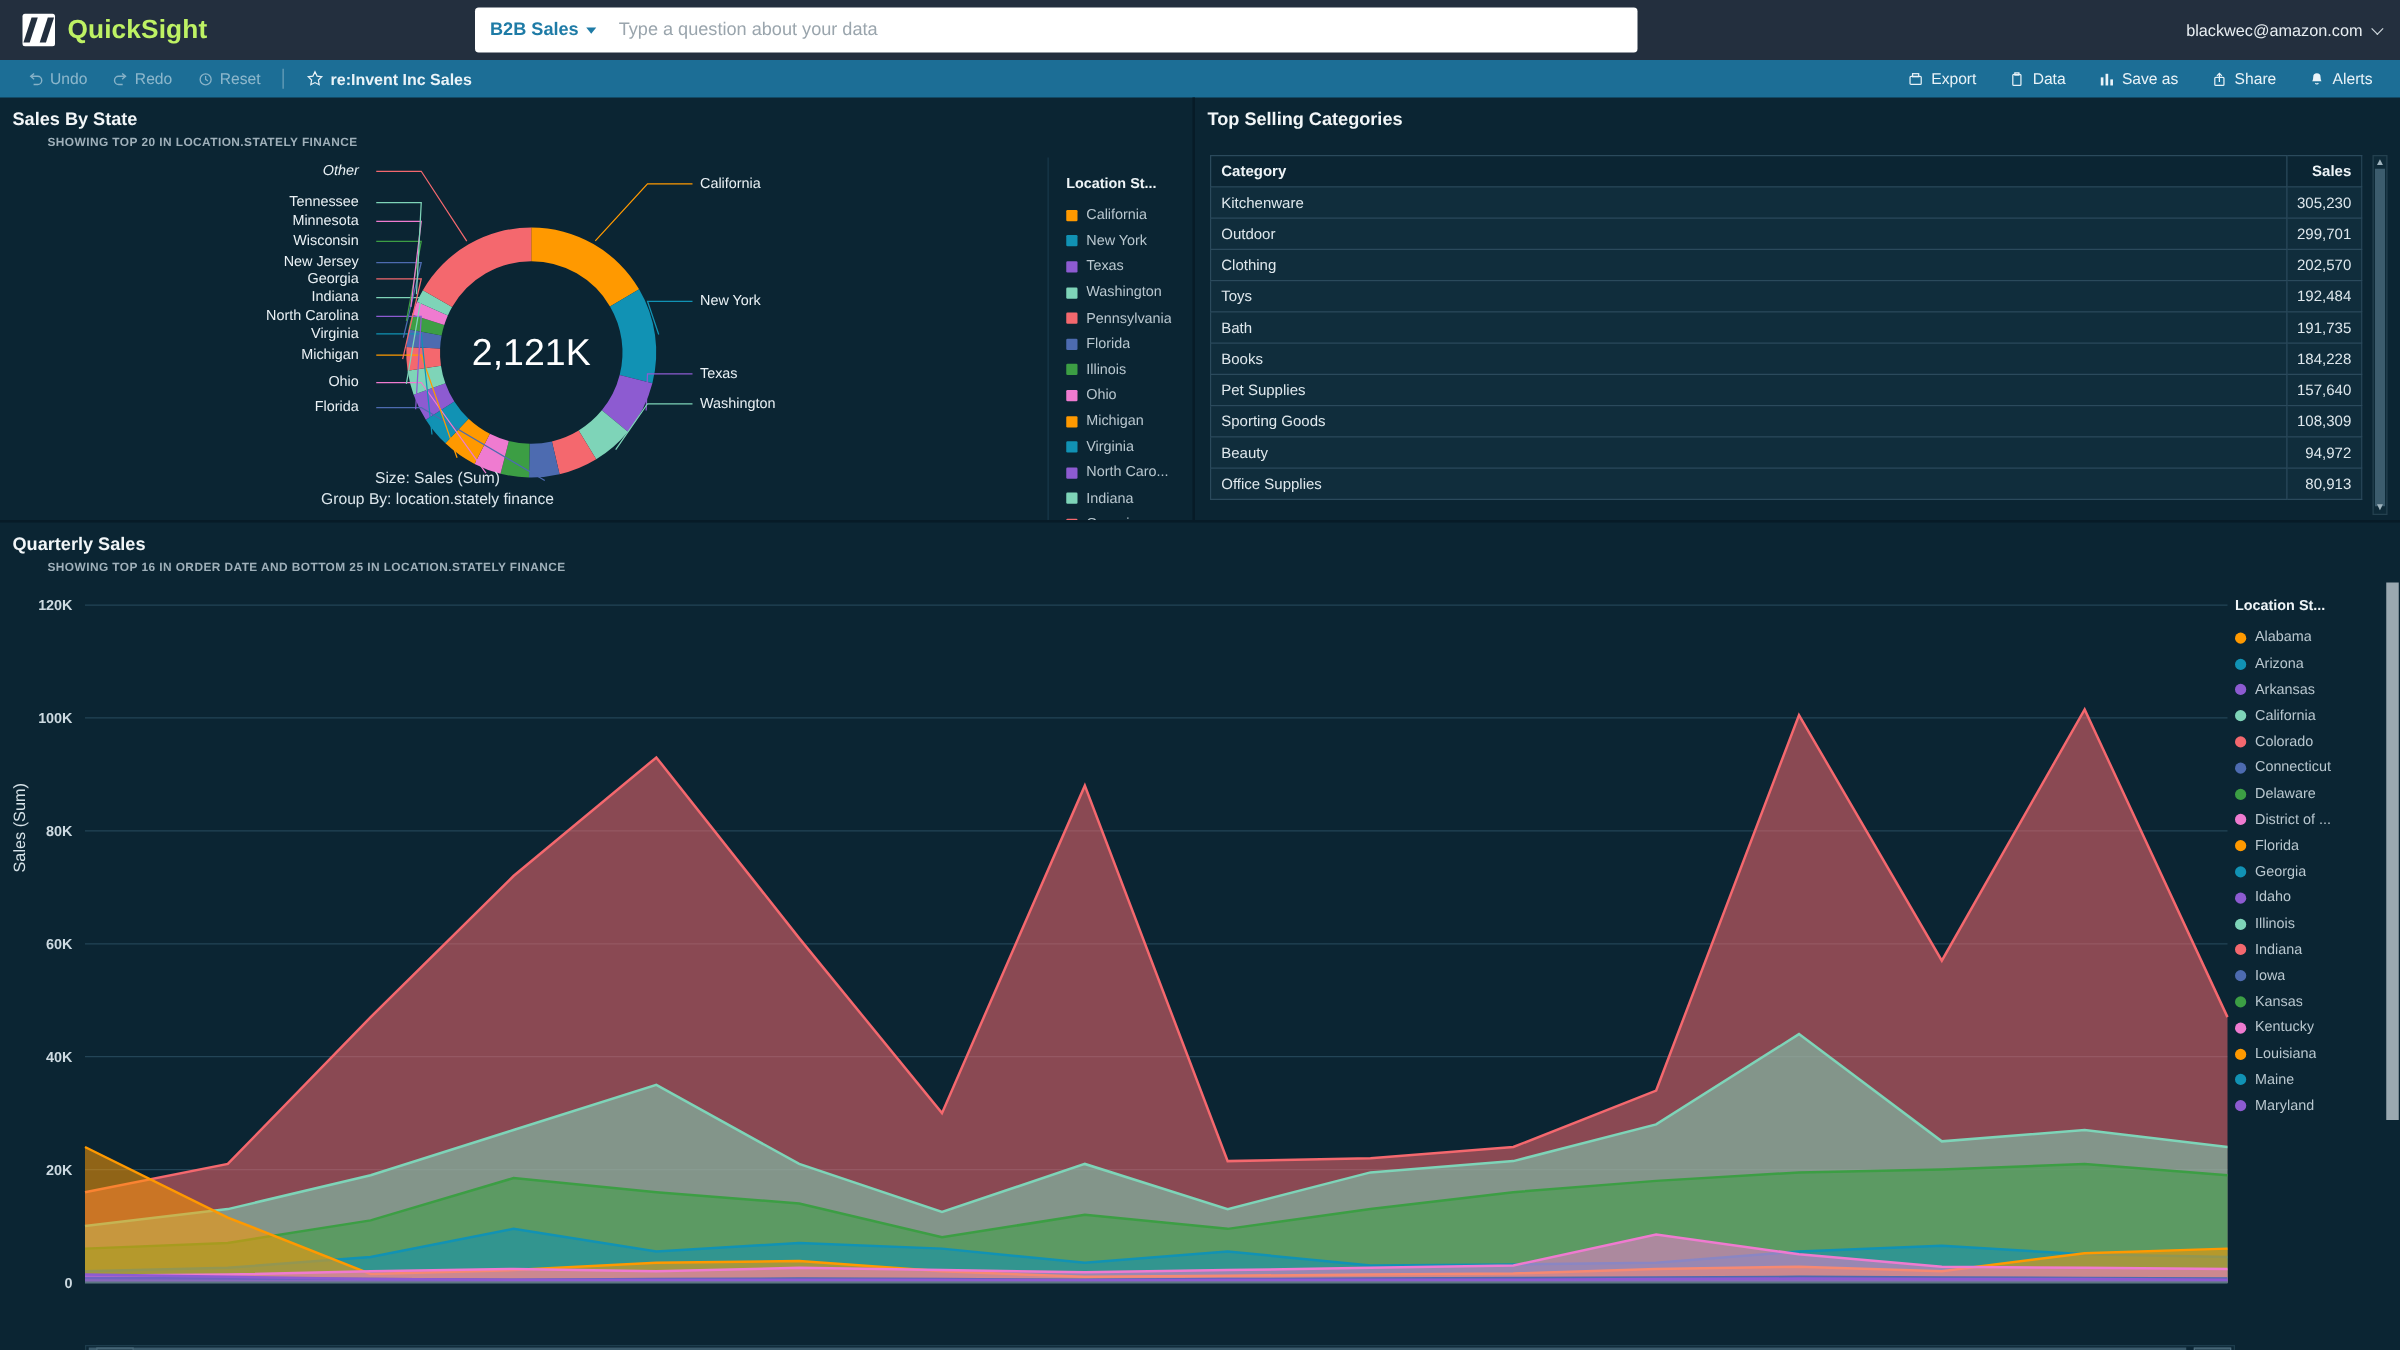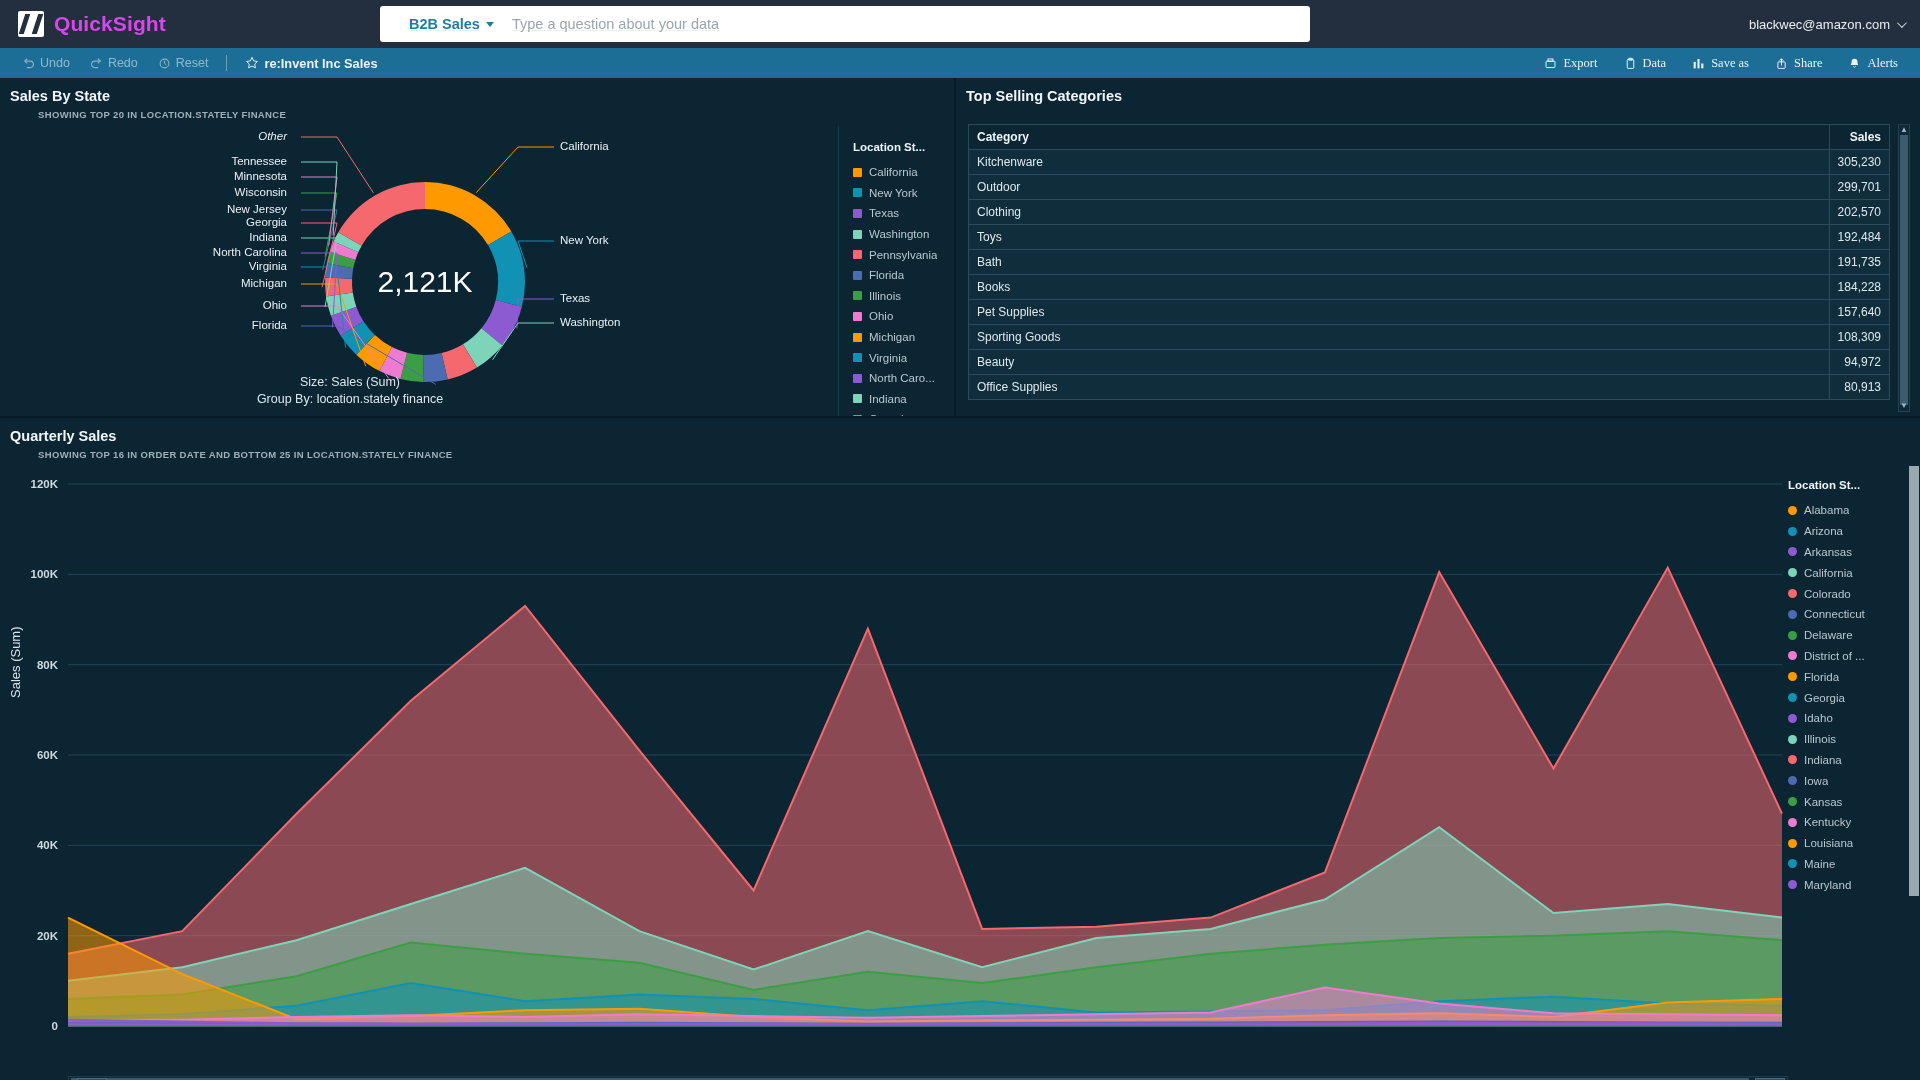--- a/index.html
+++ b/index.html
@@ -21,25 +21,25 @@
     position: relative; overflow: hidden; flex: none;
   }
   .brand-mark::before {
     content: ""; position: absolute; left: 4px; top: 3px;
     width: 5px; height: 20px; background: #232f3e; transform: skewX(-18deg);
   }
   .brand-mark::after {
     content: ""; position: absolute; right: 4px; top: 3px;
     width: 5px; height: 20px; background: #232f3e; transform: skewX(-18deg);
   }
-  .brand-text { font-size: 21px; font-weight: 600; letter-spacing: .1px; color: #d946ef; }
+  .brand-text { font-size: 21px; font-weight: 600; letter-spacing: .1px; color: #bef264; }
   .searchwrap {
     position: absolute; left: 380px; top: 6px; width: 930px; height: 36px;
     background: #ffffff; border-radius: 3px; display: flex; align-items: center;
-    padding: 0 29px; gap: 8px; text-decoration: underline;
+    padding: 0 12px; gap: 8px;
   }
   .ds-pill { display: flex; align-items: center; gap: 6px; color: #1e7ba6; font-size: 14.5px; font-weight: 600; flex: none; }
   .caret-dn {
     width: 0; height: 0; border-left: 4px solid transparent; border-right: 4px solid transparent;
     border-top: 5px solid #1e7ba6; display: inline-block;
   }
   .q-input {
     border: none; outline: none; flex: 1; font-size: 14.5px; color: #232f3e;
     font-family: "Liberation Sans", sans-serif; background: transparent; padding-left: 10px;
   }
@@ -56,21 +56,21 @@
   .toolbar {
     height: 30px; background: #1c6e96; display: flex; align-items: center;
     font-size: 12.5px; position: relative; color: #e9f3f8;
   }
   .tb-left { display: flex; align-items: center; gap: 0; padding-left: 12px; }
   .tb-item { display: flex; align-items: center; gap: 5px; padding: 0 10px; height: 30px; }
   .tb-item.dim { opacity: .55; }
   .tb-sep { width: 1px; height: 16px; background: rgba(255,255,255,.35); margin: 0 8px; }
   .tb-title { font-weight: 700; font-size: 12.8px; }
   .tb-right { position: absolute; right: 10px; display: flex; align-items: center; gap: 2px; }
-  .tb-right .tb-item { gap: 6px; padding: 11px 12px; font-family: Liberation Serif, serif; }
+  .tb-right .tb-item { gap: 6px; padding: 11px 12px; }
   .ic { display: inline-block; line-height: 0; }
   .ic svg { display: block; }
   
   .row1 { display: flex; height: 340px; border-bottom: 2px solid #071b27; }
   .panel-donut { width: 956px; position: relative; border-right: 2px solid #071b27; }
   .panel-table { flex: 1; position: relative; }
   .p-title { font-size: 14.5px; font-weight: 600; color: #f2f6f8; padding: 10px 0 0 10px; }
   .p-sub { font-size: 9.5px; letter-spacing: .35px; color: #9fb0ba; padding: 5px 0 0 10px; font-weight: 600; margin-left: 28px; }
   
   .donut-area { position: absolute; left: 0; top: 42px; width: 790px; height: 298px; }

